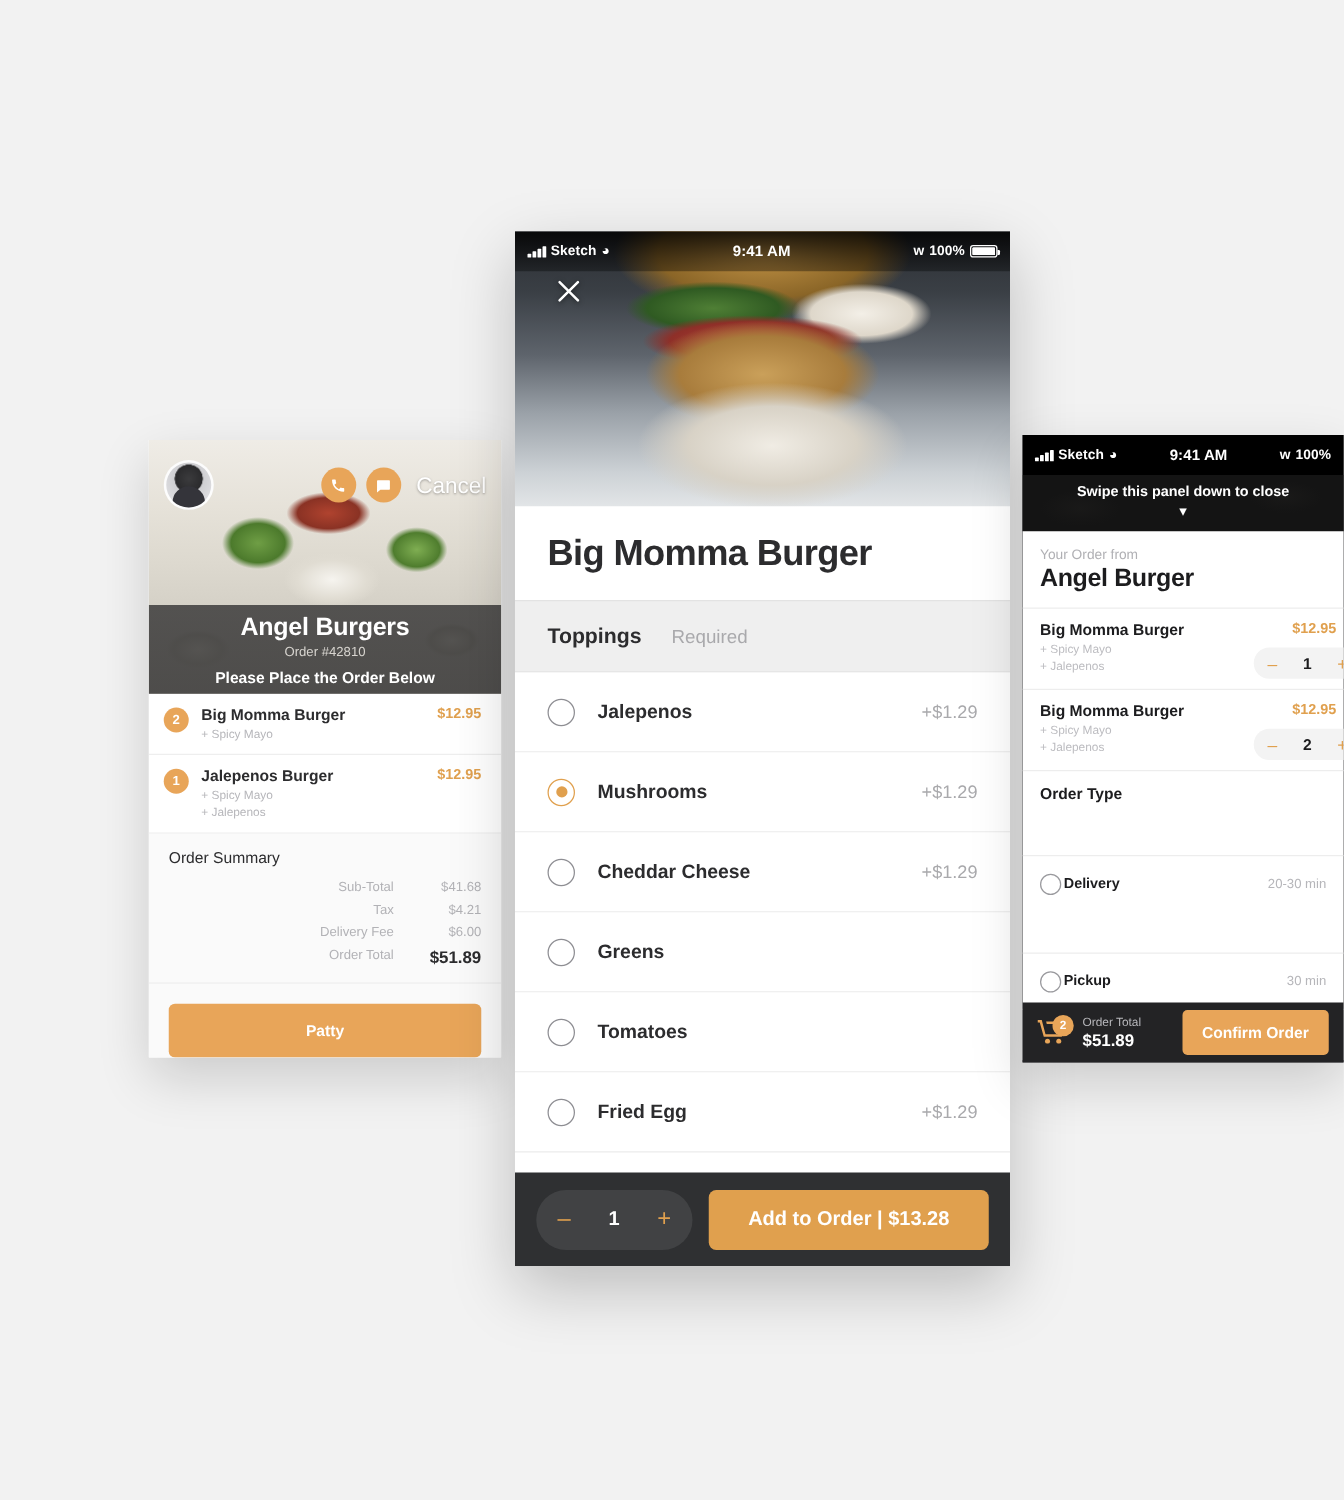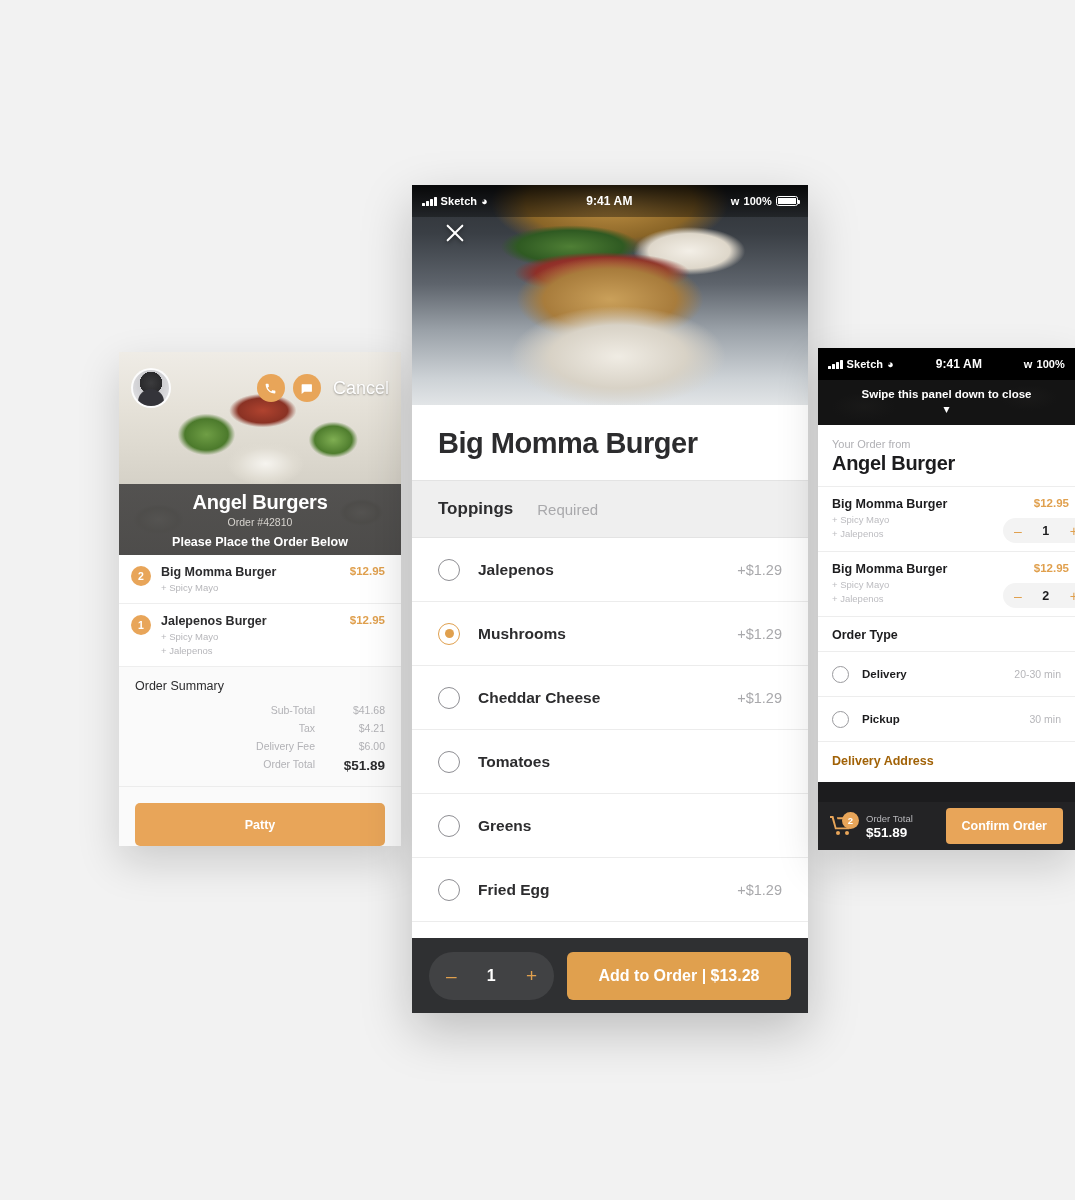--- a/index.html
+++ b/index.html
@@ -196,22 +196,22 @@
   .rt-item-price { position: absolute; right: 6px; top: 10px; font-size: 11.5px; color: #e0a04e; font-weight: bold; white-space: nowrap; }
   .rt-opt { font-size: 9.5px; color: #bcbcc0; margin-top: 3px; }
   .rt-step {
     position: absolute; right: -14px; bottom: 8px; width: 86px; height: 25px; border-radius: 13px;
     background: #f3f3f3; display: flex; align-items: center; justify-content: space-between; padding: 0 11px;
   }
   .rt-step .sg { color: #e0a04e; font-size: 14px; line-height: 1; cursor: pointer; }
   .rt-step .sq { color: #1c1c1e; font-size: 12.5px; font-weight: bold; }
   .rt-sec { padding: 11px 14px 9px; border-top: 1px solid #ededed; font-size: 12.5px; font-weight: bold; color: #1c1c1e; }
   .rt-opt-row {
-    display: flex; align-items: center; gap: 13px; padding: 0 14px; height: 45px;
-    border-top: 1px solid #ededed; cursor: pointer;
+    display: flex; align-items: center; gap: 2px; padding: 0 14px; height: 45px;
+    border-top: 1px solid #ededed; cursor: pointer; margin-top: 33px;
   }
   .rt-radio { width: 17px; height: 17px; border-radius: 50%; border: 1.5px solid #9a9a9e; flex: 0 0 auto; }
   .rt-opt-label { flex: 1; font-size: 11.5px; font-weight: bold; color: #1c1c1e; }
   .rt-opt-time { font-size: 10.5px; color: #b6b6ba; white-space: nowrap; }
   .rt-addr { padding: 12px 14px 14px; border-top: 1px solid #ededed; font-size: 12.5px; font-weight: bold; color: #a16207; }
   .rt-bottom {
     position: absolute; left: 0; right: 0; bottom: 0; height: 48px; background: #232325;
     display: flex; align-items: center; padding: 0 12px; gap: 10px;
   }
   .cart-ico { position: relative; width: 26px; height: 22px; flex: 0 0 auto; }
@@ -355,26 +355,26 @@
       <span class="topping-name">Mushrooms</span>
       <span class="topping-price">+$1.29</span>
     </div>
     <div class="topping">
       <span class="radio"></span>
       <span class="topping-name">Cheddar Cheese</span>
       <span class="topping-price">+$1.29</span>
     </div>
     <div class="topping">
       <span class="radio"></span>
+      <span class="topping-name">Greens</span>
+      <span class="topping-price"></span>
+    </div>
+    <div class="topping">
+      <span class="radio"></span>
       <span class="topping-name">Tomatoes</span>
-      <span class="topping-price"></span>
-    </div>
-    <div class="topping">
-      <span class="radio"></span>
-      <span class="topping-name">Greens</span>
       <span class="topping-price"></span>
     </div>
     <div class="topping">
       <span class="radio"></span>
       <span class="topping-name">Fried Egg</span>
       <span class="topping-price">+$1.29</span>
     </div>
 
     <div class="cart-bar">
       <div class="stepper">

